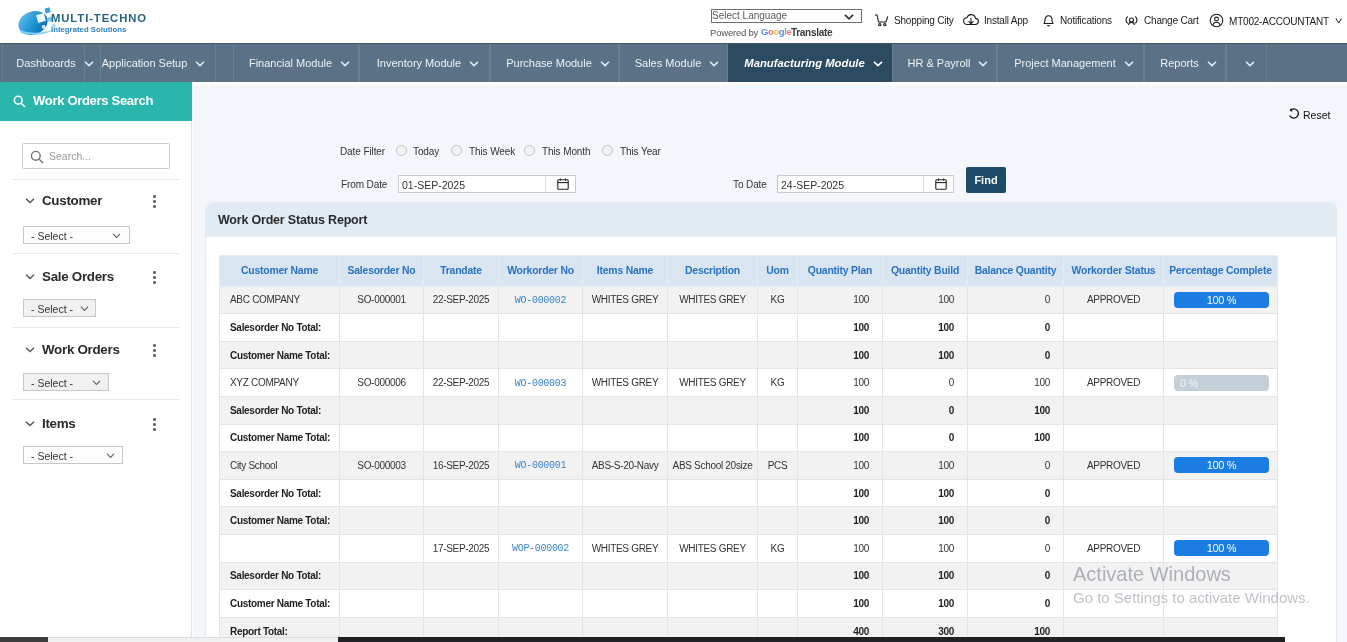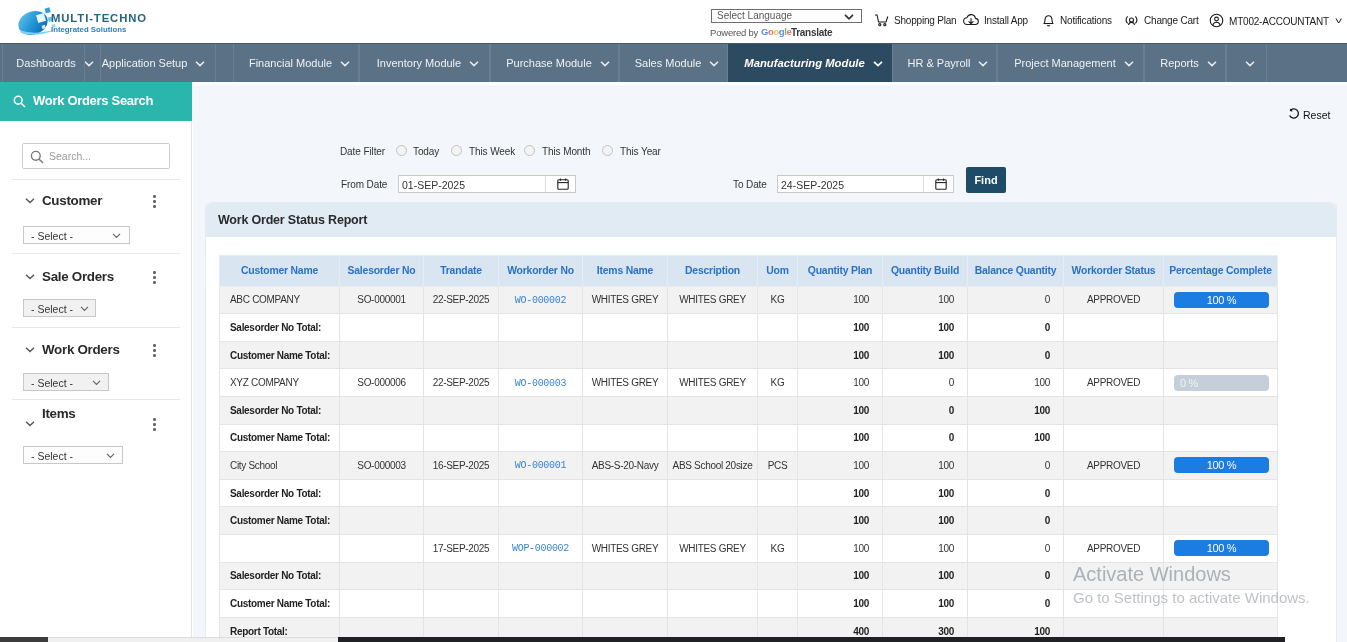--- a/index.html
+++ b/index.html
@@ -2,21 +2,21 @@
 <html><head>
 <meta charset="utf-8">
 <style>
 * { margin:0; padding:0; box-sizing:border-box; }
 html,body { width:1347px; height:642px; overflow:hidden; font-family:"Liberation Sans", sans-serif; background:#fff; }
 #page { position:relative; width:1347px; height:642px; overflow:hidden; }
 .abs { position:absolute; }
 
 
 #tophdr { position:absolute; left:0; top:0; width:1347px; height:45px; background:#fff; }
-#langsel { position:absolute; left:711px; top:9px; width:151px; height:14px; border:1px solid #6e6e6e; background:#fff; color:#5a5a5a; font-size:10px; line-height:12px; padding-left:5px; }
+#langsel { position:absolute; left:711px; top:9px; width:151px; height:14px; border:1px solid #6e6e6e; background:#fff; color:#5a5a5a; font-size:10px; line-height:12px; }
 #poweredby { position:absolute; left:710px; top:27px; width:130px; height:12px; font-size:9.5px; letter-spacing:-0.2px; color:#555; }
 #poweredby .gg { font-size:9.5px; font-weight:bold; letter-spacing:-0.4px; }
 .hicon { position:absolute; top:13px; color:#1b1b1b; font-size:10px; letter-spacing:-0.2px; white-space:nowrap; }
 .hicon svg { vertical-align:-3px; margin-right:5px; }
 
 
 #nav { position:absolute; left:0; top:43px; width:1347px; height:39px; background:#5b7286; border-top:1px solid #47596a; }
 .nitem { position:absolute; top:0; height:38px; line-height:38px; text-align:center; color:#eef2f5; font-size:11px; border-right:1px solid #68808f; border-left:1px solid #68808f; padding-left:7px; }
 .nitem .chv { margin-left:8px; }
 .nactive { background:#2c4a60; font-weight:bold; color:#fff; font-size:11.3px; border-left:none; border-right:none;font-style:italic; }
@@ -105,21 +105,21 @@
         <span style="position:absolute;left:0;top:0;">Powered by</span>
         <span class="gg" style="position:absolute;left:51px;top:-1px;"><span style="color:#5b8ced">G</span><span style="color:#e8766b">o</span><span style="color:#f5c14e">o</span><span style="color:#5b8ced">g</span><span style="color:#6cba7f">l</span><span style="color:#e8766b">e</span></span>
         <span style="position:absolute;left:81px;top:-0.5px;color:#3a3a3a;font-size:10px;font-weight:bold;letter-spacing:-0.3px;">Translate</span>
       </div>
     <div class="hicon" style="left:874px;">
       <svg width="15" height="14" viewBox="0 0 15 14" fill="none" stroke="#1b1b1b" stroke-width="1.1">
         <path d="M1 2 L3 2 L4.6 9 L12 9 L13.8 3.5"></path>
         <path d="M3.4 3.5 L14.2 3.5" stroke-width="0"></path>
         <circle cx="5.8" cy="11.7" r="1.1"></circle>
           <circle cx="10.8" cy="11.7" r="1.1"></circle>
-      </svg><span>Shopping Plan</span></div>
+      </svg><span>Shopping City</span></div>
     <div class="hicon" style="left:963px;">
       <svg width="16" height="14" viewBox="0 0 16 14" fill="none" stroke="#1b1b1b" stroke-width="1.1">
         <path d="M4 11.5 A3.4 3.4 0 0 1 4 4.7 A4.3 4.3 0 0 1 12.4 5.4 A2.9 2.9 0 0 1 12.2 11.5 Z" stroke-linejoin="round"></path>
         <path d="M8 5.5 L8 10.5 M5.9 8.6 L8 10.7 L10.1 8.6" stroke-linecap="round"></path>
       </svg><span>Install App</span></div>
     <div class="hicon" style="left:1042px;">
       <svg width="13" height="14" viewBox="0 0 13 14" fill="none" stroke="#1b1b1b" stroke-width="1.1">
         <path d="M2 10.5 C2.8 9.5 3 8.6 3 7 C3 4.5 4.4 2.8 6.5 2.8 C8.6 2.8 10 4.5 10 7 C10 8.6 10.2 9.5 11 10.5 Z" stroke-linejoin="round"></path>
         <path d="M5.3 12.2 A1.4 1.4 0 0 0 7.7 12.2"></path>
       </svg><span>Notifications</span></div>
@@ -233,21 +233,21 @@
     <div class="ssel" style="top:291px;width:86px;height:18px;background:#f1f1f1;">
         <span class="tx">- Select -</span>
         <svg class="ar" style="left:68px;" width="9" height="6" viewBox="0 0 9 6">
           <path d="M1 0.8 L4.5 4.4 L8 0.8" stroke="#666" stroke-width="1.2" fill="none"></path>
         </svg>
       </div>
     <div class="sdiv" style="top:317px;"></div>
     <svg class="sect-ch" style="top:339px;" width="10" height="6" viewBox="0 0 10 6">
         <path d="M1 0.8 L5 4.6 L9 0.8" stroke="#555" stroke-width="1.4" fill="none"></path>
       </svg>
-    <span class="sect-t" style="top:324px;">Items</span>
+    <span class="sect-t" style="top:334px;">Items</span>
     <div class="kebab" style="top:336px;">
         <i></i>
         <i></i>
         <i></i>
       </div>
     <div class="ssel" style="top:364px;width:100px;height:18px;">
         <span class="tx">- Select -</span>
         <svg class="ar" style="left:82px;" width="9" height="6" viewBox="0 0 9 6">
           <path d="M1 0.8 L4.5 4.4 L8 0.8" stroke="#666" stroke-width="1.2" fill="none"></path>
         </svg>

